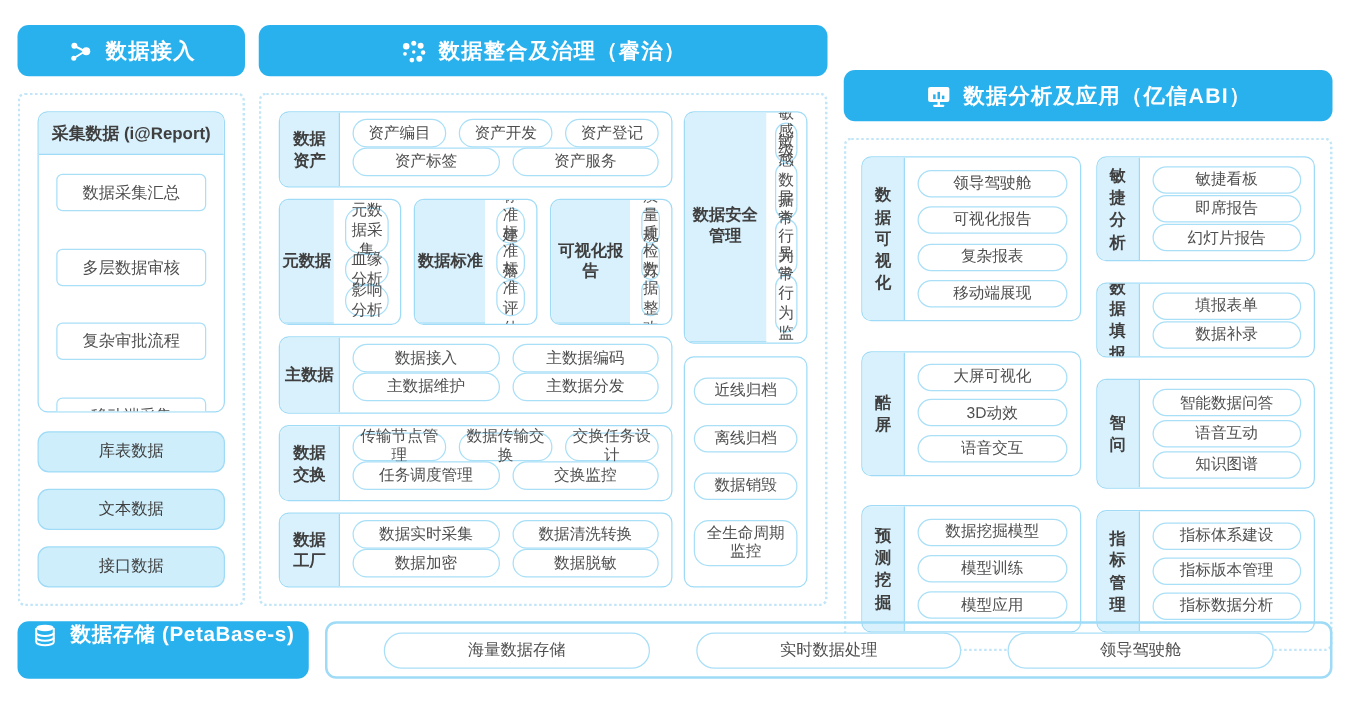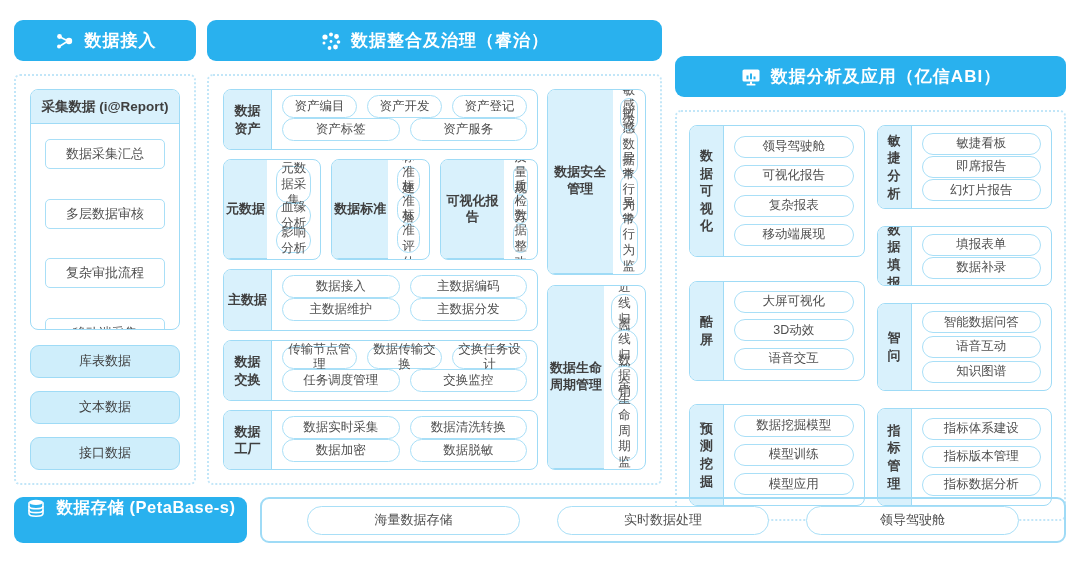--- a/index.html
+++ b/index.html
@@ -229,22 +229,20 @@
         <div class="vgroup">
           <div class="vtitle">数据安全管理</div>
           <div class="vbody">
             <div class="pill">敏感级别</div>
             <div class="pill">敏感数据查询</div>
             <div class="pill">异常行为设置</div>
             <div class="pill">异常行为监控</div>
           </div>
         </div>
         <div class="vgroup">
-          <div class="vtitle">数据生命
-周期管理</div>
           <div class="vbody">
             <div class="pill">近线归档</div>
             <div class="pill">离线归档</div>
             <div class="pill">数据销毁</div>
             <div class="pill">全生命周期
 监控</div>
           </div>
         </div>
       </div>
     </div>

